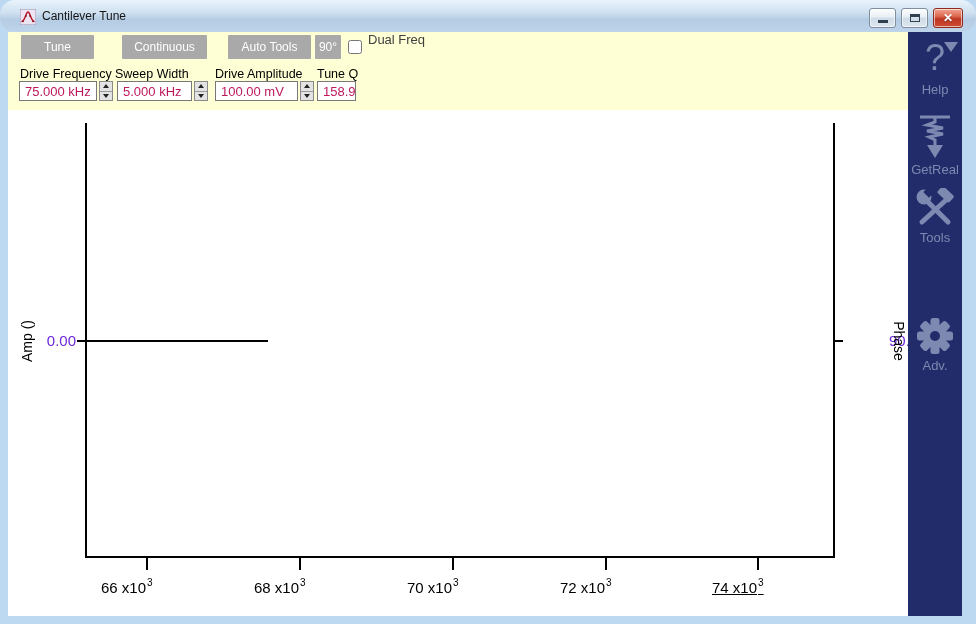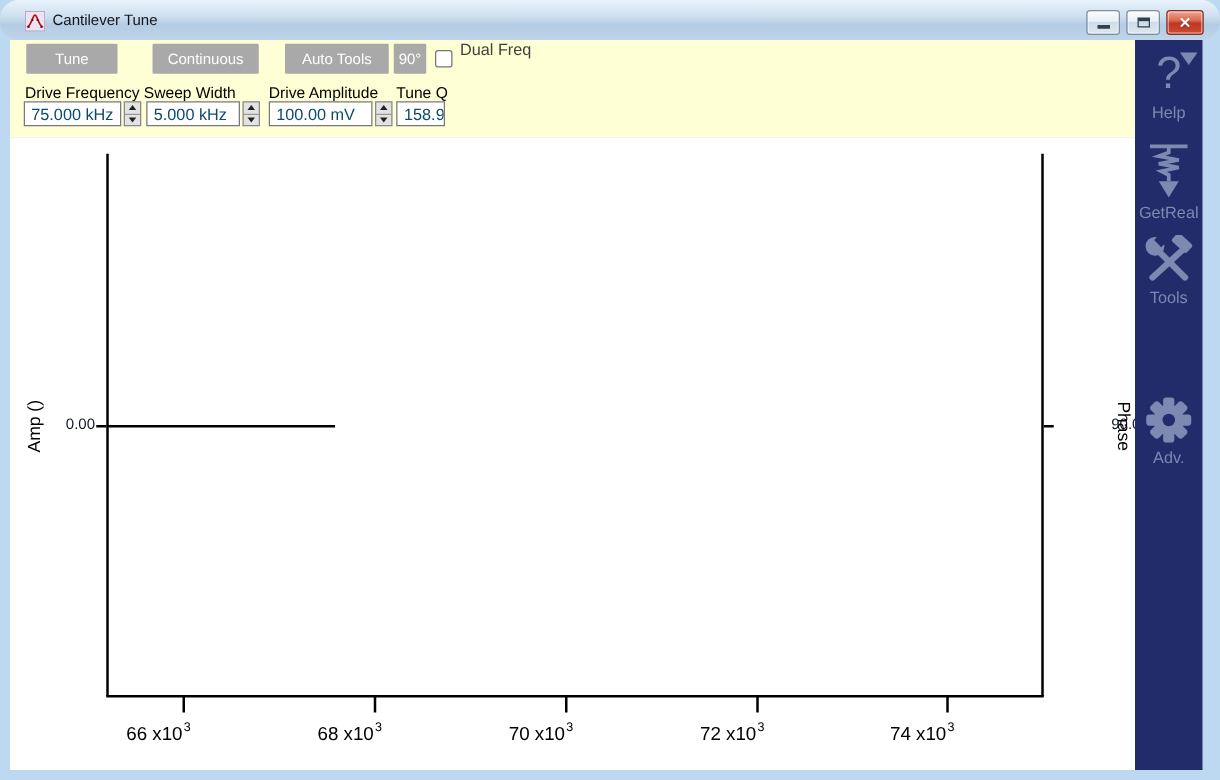--- a/index.html
+++ b/index.html
@@ -52,21 +52,21 @@
   .dualfreq-box {
     position:absolute; left:340px; top:8px; width:14px; height:14px;
     accent-color:#333;
   }
   .dualfreq-label { position:absolute; left:360px; top:0; font-size:13px; color:#404040; }
   .fld-label { position:absolute; top:35px; font-size:12.5px; color:#000; }
   .lab-df { left:12px; } .lab-sw { left:107px; } .lab-da { left:207px; } .lab-tq { left:309px; }
   .fld {
     position:absolute; top:49px; height:20px;
     border:1px solid #787878; background:#fff;
-    font-family:"Liberation Sans", sans-serif; font-size:13px; color:#0c4a6e;
+    font-family:"Liberation Sans", sans-serif; font-size:13px; color:#be185d;
     padding:0 0 0 5px;
   }
   .fld-df { left:11px;  width:78px; }
   .fld-sw { left:109px; width:75px; }
   .fld-da { left:207px; width:83px; }
   .fld-tq { left:309px; width:39px; }
   .spin {
     position:absolute; top:49px; width:14px; height:20px;
     border:1px solid #8a8a8a; background:#e3e3e3;
     display:flex; flex-direction:column;
@@ -80,31 +80,31 @@
   .content { position:absolute; left:8px; top:110px; width:900px; height:506px; background:#ffffff; }
   .pline { position:absolute; background:#000; }
   .axis-left   { left:85px;  top:123px; width:1.5px; height:434px; }
   .axis-right  { left:833px; top:123px; width:1.5px; height:434px; }
   .axis-bottom { left:85px;  top:556px; width:750px; height:1.5px; }
   .tick-left   { left:77px;  top:340px; width:8px;  height:1.5px; }
   .tick-right  { left:835px; top:340px; width:8px;  height:1.5px; }
   .amp-trace   { left:86px;  top:340px; width:182px; height:1.5px; }
   .xtick { top:557px; width:1.5px; height:13px; }
   .xt-0 { left:146px; } .xt-1 { left:299px; } .xt-2 { left:452px; } .xt-3 { left:605px; } .xt-4 { left:757px; }
-  .ytick-label { position:absolute; font-size:12px; color:#0f172a; }
+  .ytick-label { position:absolute; font-size:15px; color:#6d28d9; }
   .yl-left  { left:26px;  top:332px; width:50px; text-align:right; }
   .yl-right { left:847px; top:332px;margin-left:42px; }
   .axis-title { position:absolute; font-size:14px; color:#000; white-space:nowrap; }
   .at-amp   { left:27px;  top:341px; transform:translate(-50%,-50%) rotate(-90deg); }
   .at-phase { left:899px; top:341px; transform:translate(-50%,-50%) rotate(90deg); }
   .xtick-label {
     position:absolute; top:578px; width:90px; 
     font-size:15px; color:#000; white-space:nowrap;
   }
-  .xl-0 { left:101px; } .xl-1 { left:254px; } .xl-2 { left:407px; } .xl-3 { left:560px; } .xl-4 { left:712px; }
+  .xl-0 { left:101px; } .xl-1 { left:254px; } .xl-2 { left:407px; } .xl-3 { left:560px; } .xl-4 { left:712px;text-decoration:underline; }
   .xtick-label sup { font-size:10px; position:relative; top:-1px; margin-left:1px; }
   
   .sidebar { position:absolute; left:908px; top:32px; width:54px; height:584px; background:#222c6a; }
   .sb-item { position:absolute; left:0; width:54px; text-align:center; cursor:pointer; }
   .sb-label { display:block; font-size:13px; color:#7d88b0; margin-top:2px; }
   .sb-icon { display:flex; align-items:center; justify-content:center; }
   .it-help { top:4px; }  .it-getreal { top:82px; } .it-tools { top:156px; } .it-parms { top:222px; } .it-adv { top:284px; }
   .help-q { position:relative; display:inline-block; font-size:36px; line-height:38px; color:#7e89b1; font-weight:500; }
   .help-tri {
     position:absolute; right:-13px; top:3px; width:0; height:0;

